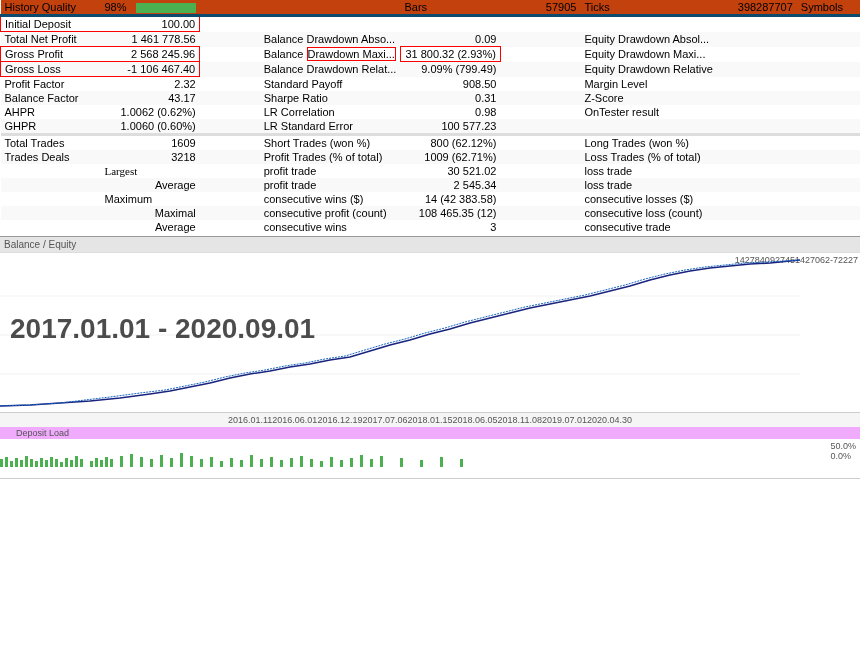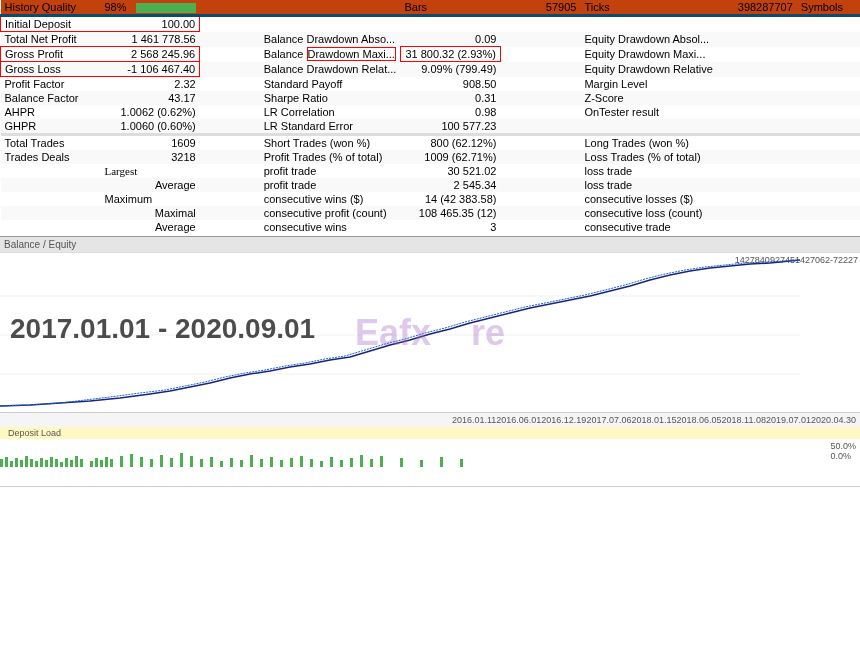--- a/index.html
+++ b/index.html
@@ -82,38 +82,38 @@
       display: flex;
       flex-direction: row;
       justify-content: flex-end;
       font-size: 9px;
       color: #555;
       padding: 2px 0;
     }
     .x-axis-labels {
       width: 100%;
       display: flex;
-      justify-content: flex-end;
+      justify-content: center;
       padding: 2px 4px;
       font-size: 9px;
       color: #555;
       background: #f5f5f5;
     }
     .deposit-load-chart {
       width: 100%;
-      height: 48px;
+      height: 40px;
       background: #fff;
       border-bottom: 1px solid #ccc;
       position: relative;
     }
     .deposit-label {
       font-size: 9px;
       color: #555;
-      padding: 1px 8px;
-      background: #fef9c3;
+      padding: 1px 16px;
+      background: #f0abfc;
     }
     .deposit-pct-label {
       position: absolute;
       right: 4px;
       top: 2px;
       font-size: 9px;
       color: #555;
     }
     table.stats-table tr td:nth-child(3) {
       min-width: 60px;
@@ -348,21 +348,20 @@
     <td></td>
 
   </tr>
 </tbody>
   </table>
 
 <div class="chart-area">
   <div class="chart-title">Balance / Equity</div>
   <div class="balance-chart">
 
-    <div class="watermark">Eafx&nbsp;&nbsp;&nbsp;&nbsp;re</div>
 
     <div class="date-label-overlay">2017.01.01 - 2020.09.01</div>
 
     <div class="y-axis-labels">
       <span>1427840</span>
       <span>927451</span>
       <span>427062</span>
       <span>-72227</span>
     </div>
 

